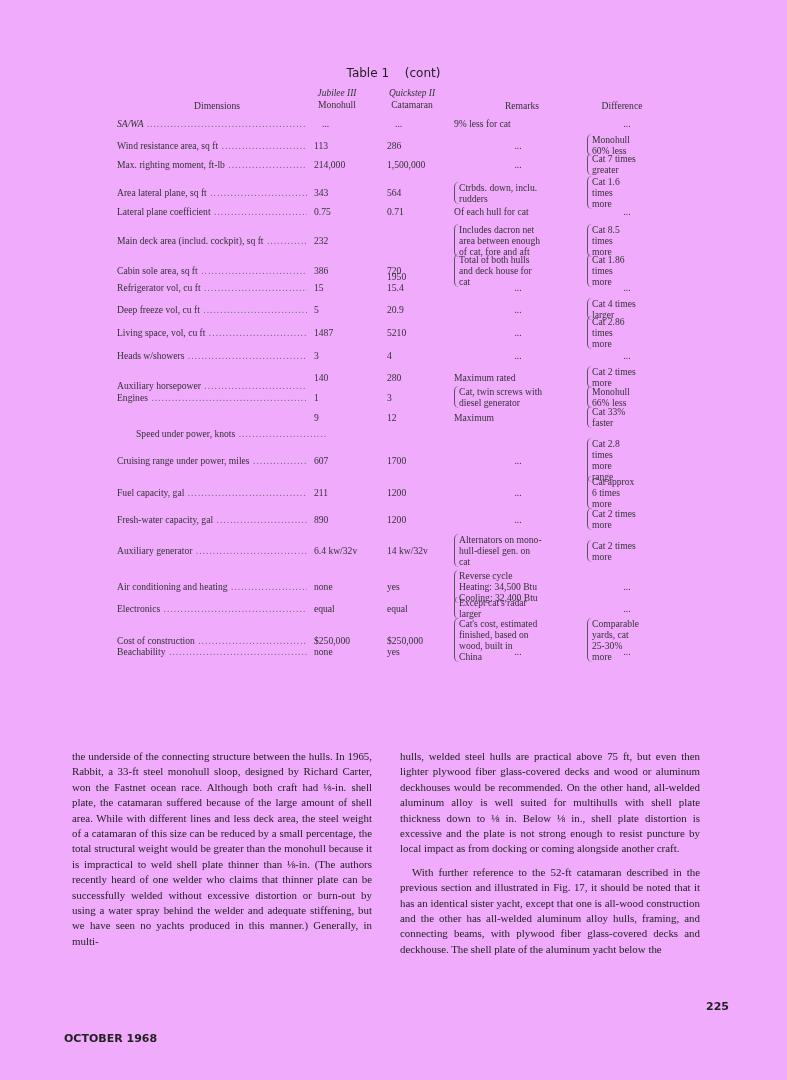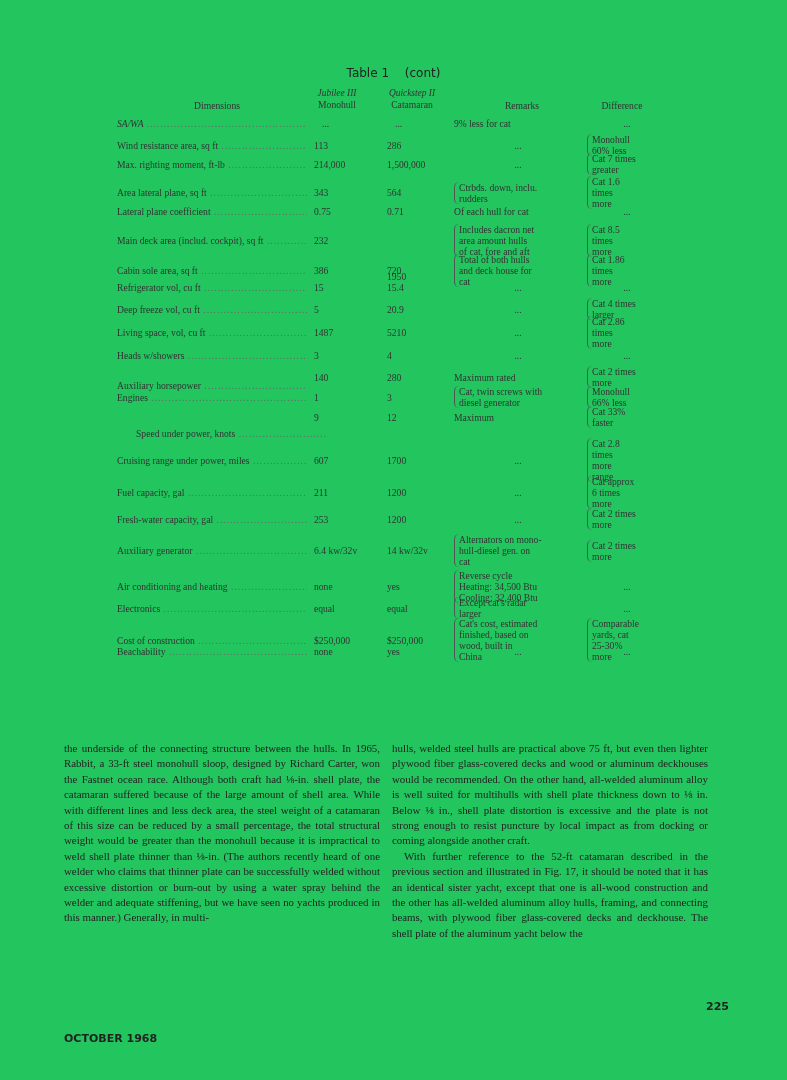--- a/index.html
+++ b/index.html
@@ -1,39 +1,39 @@
 <!DOCTYPE html>
 <html><head>
 <meta charset="utf-8">
 <style>
   html, body { margin: 0; padding: 0; background: #ffffff; }
   body { width: 787px; height: 1080px; position: relative; overflow: hidden;
          font-family: "DejaVu Serif", "Liberation Serif", serif; color: #2a2a2a; }
-  .page { position: absolute; left: 0; top: 0; width: 787px; height: 1080px; background: #22c55e; }
+  .page { position: absolute; left: 0; top: 0; width: 787px; height: 1080px; background: #f0abfc; }
   .table-title { position: absolute; top: 66px; left: 0; width: 787px; text-align: center;
                  font-family: "DejaVu Sans", "Liberation Sans", sans-serif; font-size: 12px; color: #222; }
   .table-title span { margin: 0 6px; }
   .tbl { position: absolute; left: 117px; top: 88px; width: 600px; font-size: 9.6px; line-height: 11px;
          font-family: "Liberation Serif", "DejaVu Serif", serif; color: #333; }
   .hdr { position: absolute; text-align: center; }
   .hdr .it { font-style: italic; display: block; font-size: 9.4px; }
   .row { position: absolute; left: 0; width: 600px; }
   .row .dim { position: absolute; left: 0; width: 190px; white-space: nowrap; overflow: hidden; }
   .row .dim::after { content: " ....................................................................."; color: #666; letter-spacing: 1px; }
   .row .mono { position: absolute; left: 197px; white-space: nowrap; }
   .row .cat  { position: absolute; left: 270px; white-space: nowrap; }
   .row .rem  { position: absolute; left: 337px; width: 128px; white-space: pre-line; }
   .row .dif  { position: absolute; left: 470px; width: 80px; white-space: pre-line; }
   .brace { border-left: 1px solid #555; border-radius: 5px 0 0 5px; padding-left: 4px; }
   .ctr { text-align: center; }
   .body-col { position: absolute; top: 741px; width: 316px; font-size: 10.9px; line-height: 15.4px;
               text-align: justify; font-family: "Liberation Serif", "DejaVu Serif", serif; color: #222; }
   .body-col.left { left: 64px; }
   .body-col.right { left: 392px; }
-  .body-col p { margin: 0; }
+  .body-col p { margin: 8px; }
   .footer { position: absolute; top: 1000px; font-family: "DejaVu Sans", "Liberation Sans", sans-serif;
             font-weight: bold; font-size: 11px; color: #222; }
   .footer.left { left: 64px; margin-top: 32px; }
   .footer.right { right: 58px; }
 </style>
 </head>
 <body>
 
 <div class="page">
 
@@ -98,21 +98,21 @@
         <div class="mono">0.75</div>
         <div class="cat">0.71</div>
         <div class="rem">Of each hull for cat</div>
         <div class="dif ctr">...</div>
       </div>
       <div class="row" style="top: 136px;">
         <div class="dim" style="top: 11px;">Main deck area (includ. cockpit), sq ft</div>
         <div class="mono" style="top: 11px;">232</div>
         <div class="cat" style="top: 11px; margin-top: 36px;">1950</div>
         <div class="rem brace">Includes dacron net
-  area amount hulls
+  area between enough
   of cat, fore and aft</div>
         <div class="dif brace">Cat 8.5
   times
   more</div>
       </div>
       <div class="row" style="top: 166px;">
         <div class="dim" style="top: 11px;">Cabin sole area, sq ft</div>
         <div class="mono" style="top: 11px;">386</div>
         <div class="cat" style="top: 11px;">720</div>
         <div class="rem brace">Total of both hulls
@@ -192,21 +192,21 @@
         <div class="dim" style="top: 11px;">Fuel capacity, gal</div>
         <div class="mono" style="top: 11px;">211</div>
         <div class="cat" style="top: 11px;">1200</div>
         <div class="rem ctr" style="top: 11px;">...</div>
         <div class="dif brace">Cat approx
   6 times
   more</div>
       </div>
       <div class="row" style="top: 420px;">
         <div class="dim" style="top: 5.5px;">Fresh-water capacity, gal</div>
-        <div class="mono" style="top: 5.5px;">253</div>
+        <div class="mono" style="top: 5.5px;">890</div>
         <div class="cat" style="top: 5.5px;">1200</div>
         <div class="rem ctr" style="top: 5.5px;">...</div>
         <div class="dif brace">Cat 2 times
   more</div>
       </div>
       <div class="row" style="top: 446px;">
         <div class="dim" style="top: 11px;">Auxiliary generator</div>
         <div class="mono" style="top: 11px;">6.4 kw/32v</div>
         <div class="cat" style="top: 11px;">14 kw/32v</div>
         <div class="rem brace">Alternators on mono-

